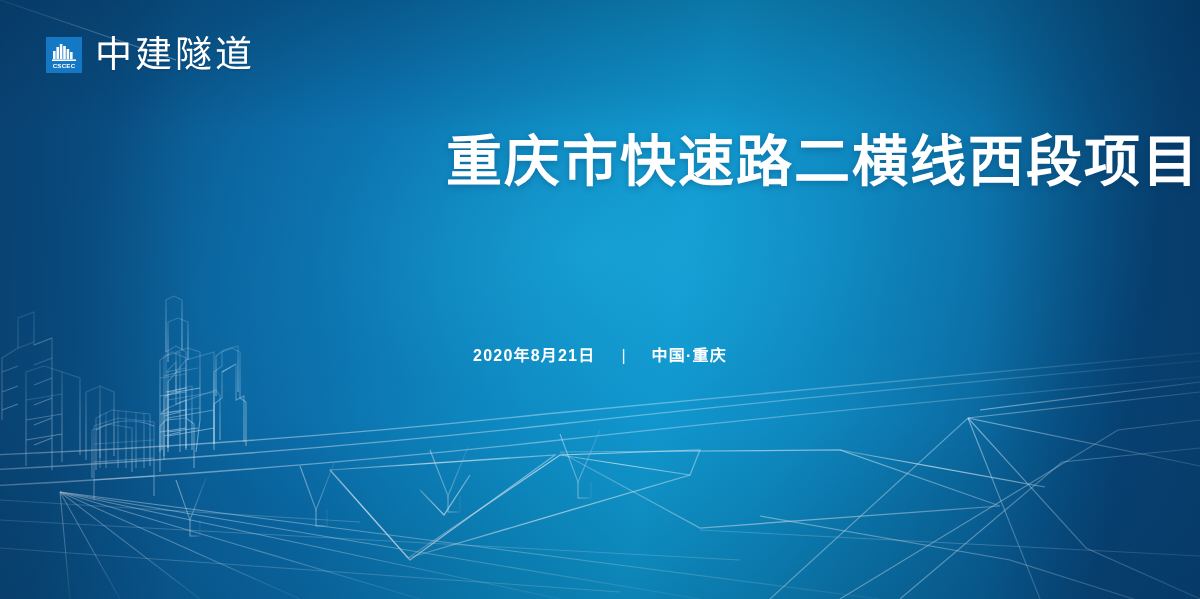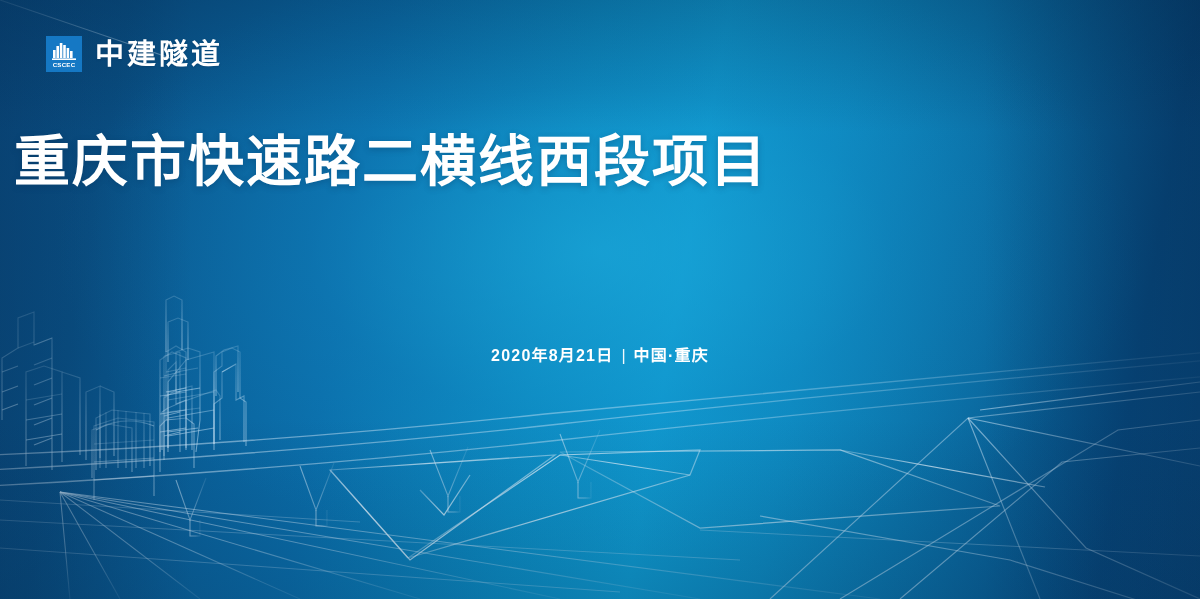--- a/index.html
+++ b/index.html
@@ -67,56 +67,56 @@
   .logo-mark {
     width: 36px;
     height: 36px;
     background: #1578c4;
     display: block;
     flex: 0 0 auto;
   }
   .logo-mark svg { display: block; }
   .logo-word {
     color: #ffffff;
-    font-size: 29px;
-    font-weight: 700;
+    font-size: 37px;
+    font-weight: 400;
     letter-spacing: 3px;
     line-height: 1;
     white-space: nowrap;
     text-shadow: 0 1px 2px rgba(0,40,80,0.25);
   }
 
   
   .title-block {
     position: absolute;
-    left: 14px;
+    left: 0;
     right: 0;
     top: 126px;
-    text-align: left;
+    text-align: right;
   }
   .title-line {
     color: #ffffff;
     font-size: 56px;
     font-weight: 700;
     line-height: 72px;
     letter-spacing: 2px;
     white-space: nowrap;
     text-shadow: 0 2px 6px rgba(2,45,85,0.30);
   }
 
   
   .meta-row {
     position: absolute;
     left: 0;
     right: 0;
     top: 348px;
     display: flex;
     align-items: center;
     justify-content: center;
-    gap: 8px;
+    gap: 26px;
   }
   .meta-text {
     color: #ffffff;
     font-size: 16px;
     font-weight: 700;
     letter-spacing: 1.2px;
     white-space: nowrap;
     line-height: 1;
   }
   .meta-sep {

